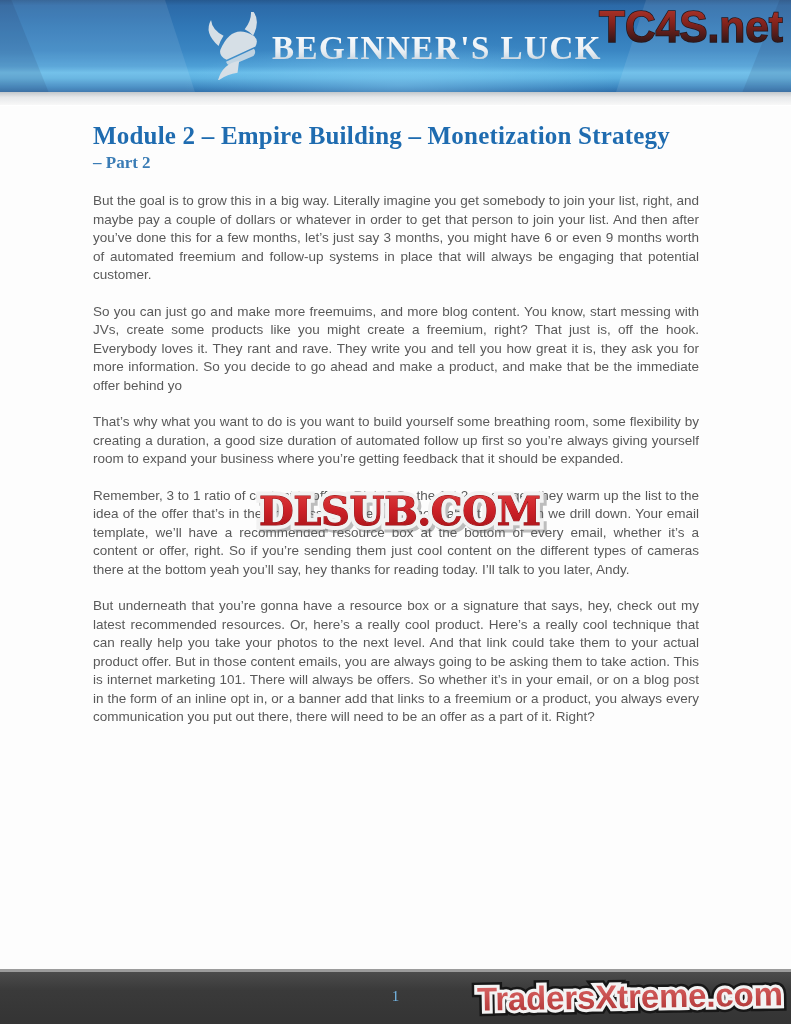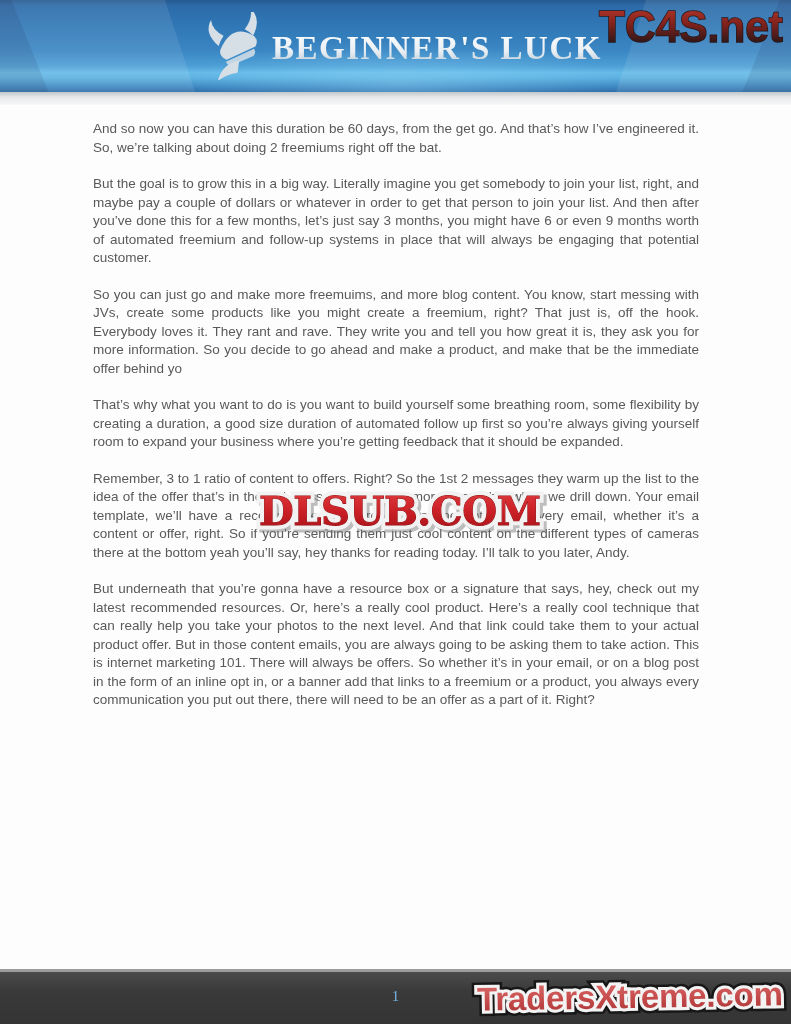--- a/index.html
+++ b/index.html
@@ -114,22 +114,23 @@
           <stop offset="0.9" stop-color="#1d1517"></stop>
         </linearGradient>
       </defs>
       <text x="4" y="42" font-family="Liberation Sans, sans-serif" font-size="45" font-weight="bold" fill="url(#tc4sgrad)" stroke="#24161a" stroke-width="1.5" paint-order="stroke" textLength="184" lengthAdjust="spacingAndGlyphs">TC4S.net</text>
     </svg>
   </div>
 
   <div class="separator"></div>
 
   <div class="content">
+    <div class="title">Module 2 – Empire Building – Monetization Strategy</div>
+    <div class="subtitle">– Part 2</div>
     <div class="body-copy">
-      <p>And so now you can have this duration be 60 days, from the get go. And that’s how I’ve engineered it. So, we’re talking about doing 2 freemiums right off the bat.</p>
       <p>But the goal is to grow this in a big way. Literally imagine you get somebody to join your list, right, and maybe pay a couple of dollars or whatever in order to get that person to join your list. And then after you’ve done this for a few months, let’s just say 3 months, you might have 6 or even 9 months worth of automated freemium and follow-up systems in place that will always be engaging that potential customer.</p>
       <p>So you can just go and make more freemuims, and more blog content. You know, start messing with JVs, create some products like you might create a freemium, right? That just is, off the hook. Everybody loves it. They rant and rave. They write you and tell you how great it is, they ask you for more information. So you decide to go ahead and make a product, and make that be the immediate offer behind yo</p>
       <p>That’s why what you want to do is you want to build yourself some breathing room, some flexibility by creating a duration, a good size duration of automated follow up first so you’re always giving yourself room to expand your business where you’re getting feedback that it should be expanded.</p>
       <p>Remember, 3 to 1 ratio of content to offers. Right? So the 1st 2 messages they warm up the list to the idea of the offer that’s in the 3rd message. We’ll talk more about that when we drill down. Your email template, we’ll have a recommended resource box at the bottom of every email, whether it’s a content or offer, right. So if you’re sending them just cool content on the different types of cameras there at the bottom yeah you’ll say, hey thanks for reading today. I’ll talk to you later, Andy.</p>
       <p>But underneath that you’re gonna have a resource box or a signature that says, hey, check out my latest recommended resources. Or, here’s a really cool product. Here’s a really cool technique that can really help you take your photos to the next level. And that link could take them to your actual product offer. But in those content emails, you are always going to be asking them to take action. This is internet marketing 101. There will always be offers. So whether it’s in your email, or on a blog post in the form of an inline opt in, or a banner add that links to a freemium or a product, you always every communication you put out there, there will need to be an offer as a part of it. Right?</p>
     </div>
   </div>
 
   <svg class="dlsub" width="300" height="56" viewBox="0 0 300 56">
     <defs>

